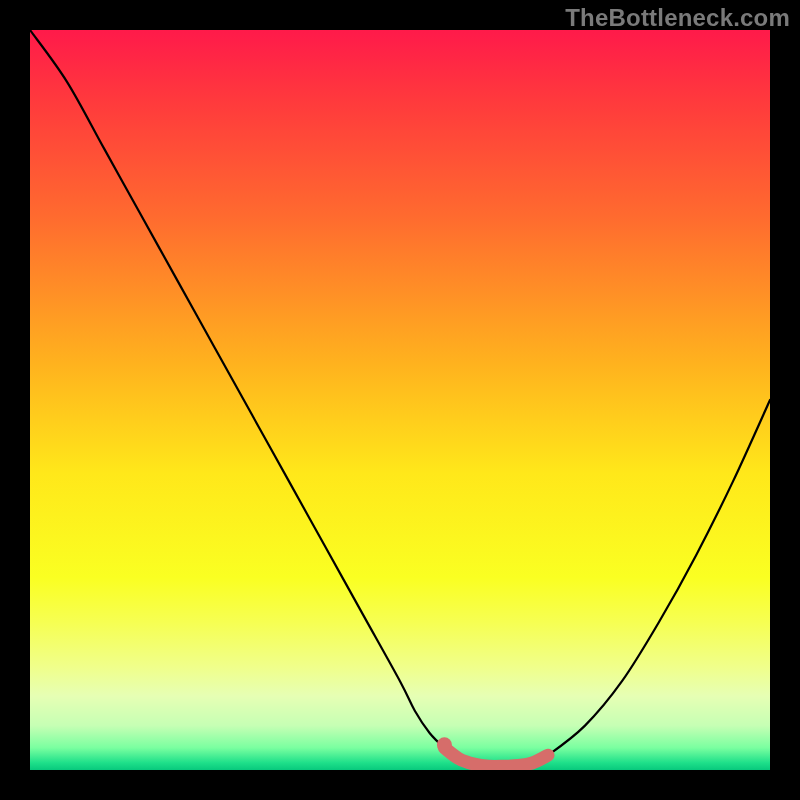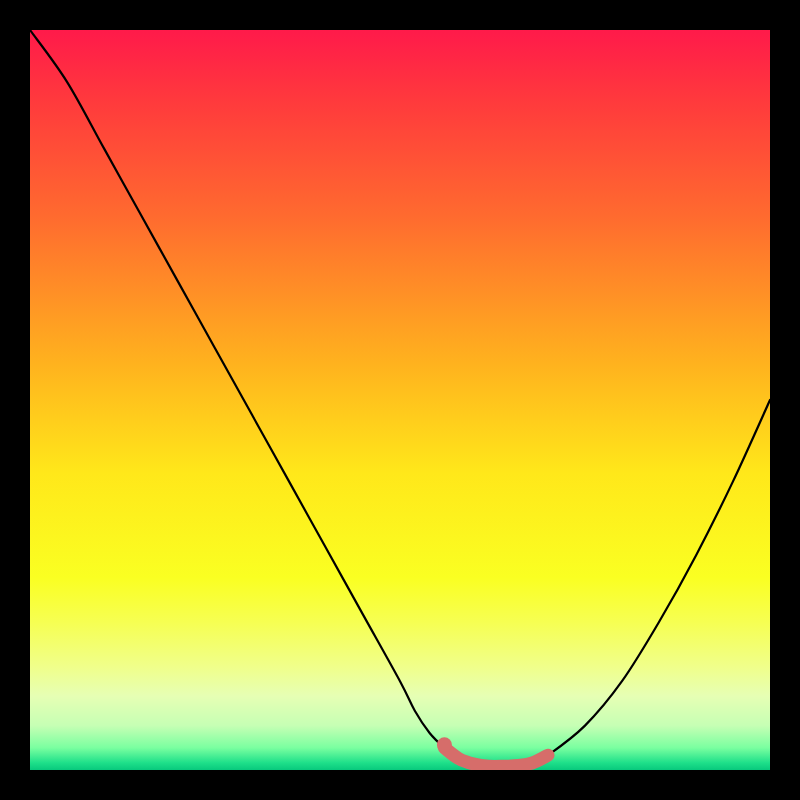--- a/index.html
+++ b/index.html
@@ -50,20 +50,21 @@
   }
   svg.plotsvg {
     position: absolute;
     left: 0; top: 0; width: 100%; height: 100%;
   }
 </style>
 </head>
 <body>
 
 <div class="frame">
+  <div class="watermark">TheBottleneck.com</div>
 
   <div class="plot">
     <div class="gradient"></div>
     <svg class="plotsvg" viewBox="0 0 740 740" preserveAspectRatio="none">
       <path d="M 0.00 0.00 C 6.17 8.63, 24.67 32.07, 37.00 51.80 C 49.33 71.53, 61.67 96.20, 74.00 118.40 C 86.33 140.60, 98.67 162.80, 111.00 185.00 C 123.33 207.20, 135.67 229.40, 148.00 251.60 C 160.33 273.80, 172.67 296.00, 185.00 318.20 C 197.33 340.40, 209.67 362.60, 222.00 384.80 C 234.33 407.00, 246.67 429.20, 259.00 451.40 C 271.33 473.60, 283.67 495.80, 296.00 518.00 C 308.33 540.20, 320.67 562.40, 333.00 584.60 C 345.33 606.80, 361.37 635.17, 370.00 651.20 C 378.63 667.23, 379.87 672.17, 384.80 680.80 C 389.73 689.43, 394.67 696.83, 399.60 703.00 C 404.53 709.17, 409.47 713.48, 414.40 717.80 C 419.33 722.12, 424.27 726.19, 429.20 728.90 C 434.13 731.61, 439.07 732.85, 444.00 734.08 C 448.93 735.31, 453.87 735.93, 458.80 736.30 C 463.73 736.67, 468.67 736.42, 473.60 736.30 C 478.53 736.18, 483.47 736.18, 488.40 735.56 C 493.33 734.94, 498.27 734.33, 503.20 732.60 C 508.13 730.87, 509.37 731.37, 518.00 725.20 C 526.63 719.03, 542.67 707.93, 555.00 695.60 C 567.33 683.27, 579.67 668.47, 592.00 651.20 C 604.33 633.93, 616.67 612.97, 629.00 592.00 C 641.33 571.03, 653.67 548.83, 666.00 525.40 C 678.33 501.97, 690.67 477.30, 703.00 451.40 C 715.33 425.50, 733.83 383.57, 740.00 370.00" id="curvePath" fill="none" stroke="#000" stroke-width="2.2" stroke-linecap="round" stroke-linejoin="round"></path>
       <path d="M 414.40 717.80 C 416.87 719.65, 424.27 726.19, 429.20 728.90 C 434.13 731.61, 439.07 732.85, 444.00 734.08 C 448.93 735.31, 453.87 735.93, 458.80 736.30 C 463.73 736.67, 468.67 736.42, 473.60 736.30 C 478.53 736.18, 483.47 736.18, 488.40 735.56 C 493.33 734.94, 498.27 734.33, 503.20 732.60 C 508.13 730.87, 515.53 726.43, 518.00 725.20" id="highlightPath" fill="none" stroke="#d66d6a" stroke-width="13" stroke-linecap="round" stroke-linejoin="round"></path>
       <circle id="highlightDot" r="7.5" fill="#d66d6a" cx="414.40" cy="714.80"></circle>
     </svg>
   </div>
 </div>

